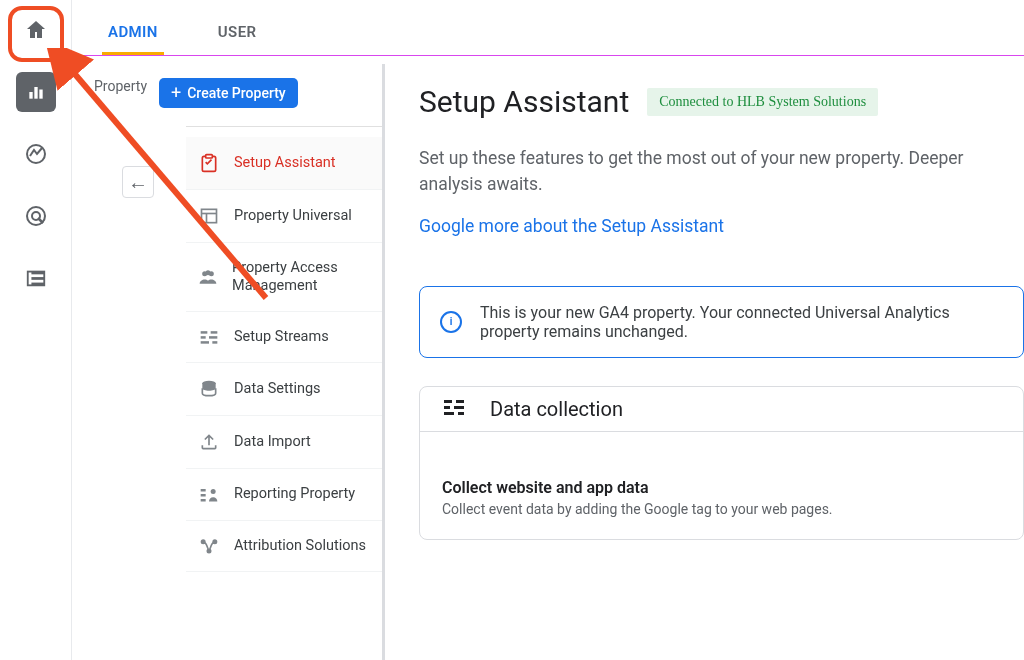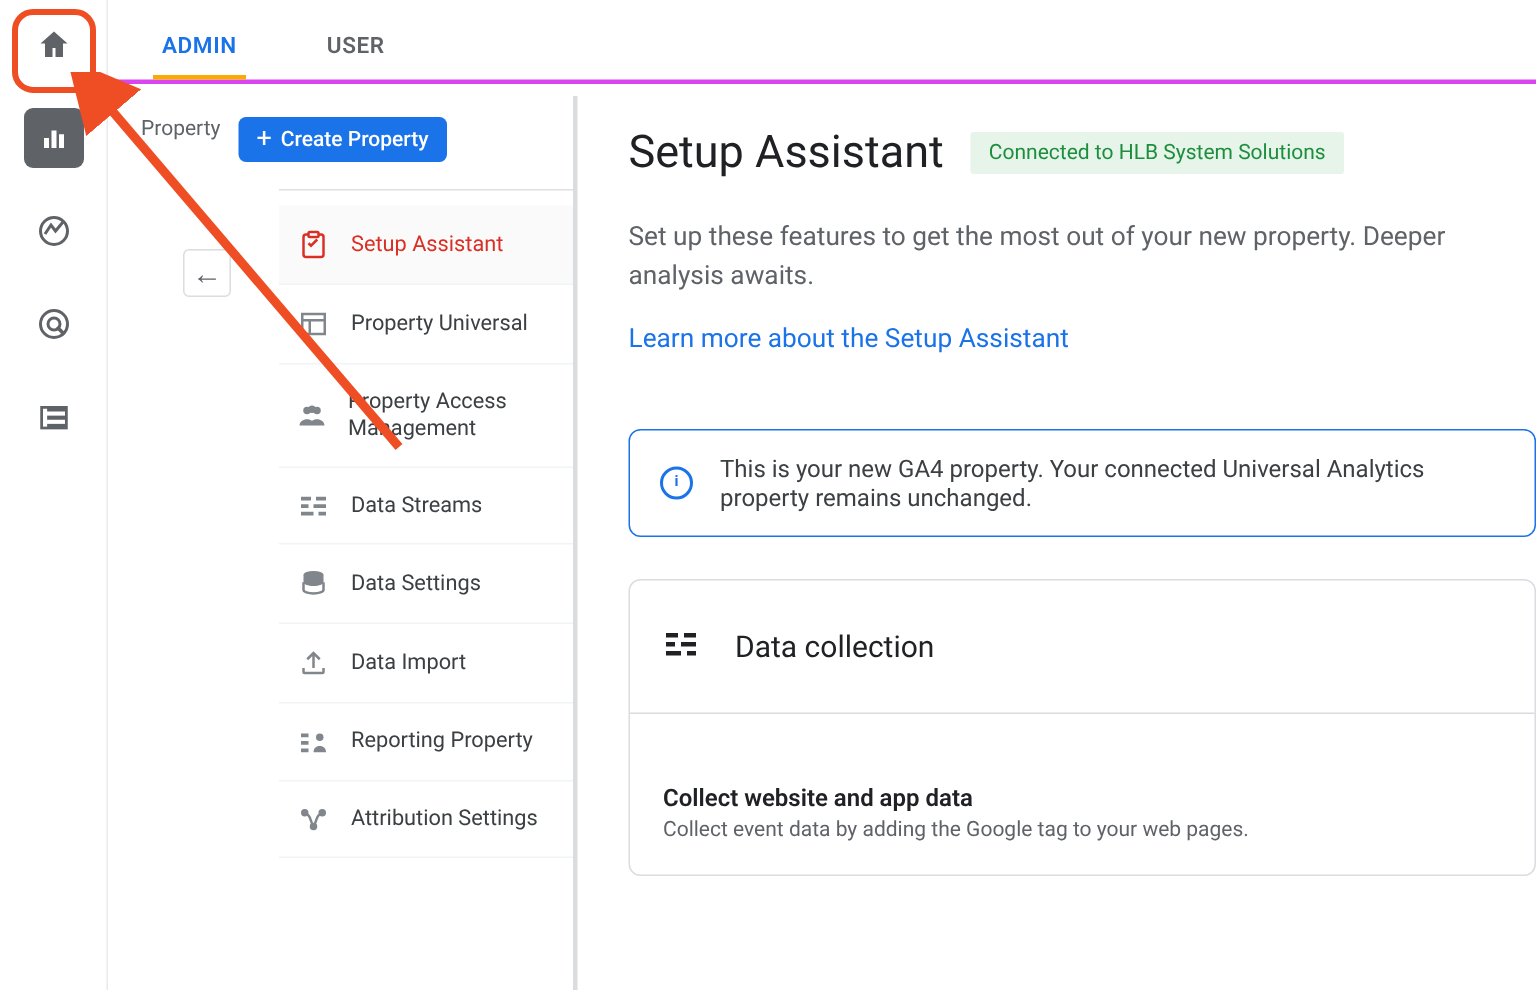--- a/index.html
+++ b/index.html
@@ -36,21 +36,21 @@
     width:56px; height:56px;
     border:4px solid #ef4d24;
     border-radius:14px;
     pointer-events:none;
   }
   .main { flex:1; display:flex; flex-direction:column; }
   .tabs {
     height:56px;
     display:flex; align-items:flex-end;
     padding-left:30px;
-    border-bottom:3px solid #d946ef;
+    border-bottom:1px solid #d946ef;
     background:#fff;
     gap:48px;
     text-align:right;
   }
   .tab {
     font-size:15px; font-weight:600; letter-spacing:0.4px;
     color:#5f6368;
     padding:0 6px 14px 6px;
     cursor:pointer;
   }
@@ -104,21 +104,21 @@
   .mid-divider {
     width:3px; background:#dadce0;
     margin-top:8px; margin-bottom:0;
     align-self:stretch;
   }
   .content { flex:1; padding:28px 0 0 34px; }
   .title-row { display:flex; align-items:center; gap:18px; margin-bottom:26px; }
   .page-title { font-size:30px; color:#202124; font-weight:400; }
   .badge {
     background:#e6f4ea; color:#1e8e3e;
-    font-size:14px; padding:6px 12px; border-radius:2px;
+    font-size:14px; padding:6px 12px; border-radius:2px;font-family:Liberation Serif, serif;
   }
   .intro { font-size:17.5px; color:#5f6368; line-height:1.5; margin-bottom:18px; }
   .learn-link { color:#1a73e8; font-size:17.5px; cursor:pointer; display:block; margin-bottom:50px; }
   .info-banner {
     border:1px solid #1a73e8; border-radius:8px;
     padding:16px 20px;
     display:flex; align-items:center; gap:18px;
     font-size:16px; color:#3c4043;
     margin-bottom:28px;
   }
@@ -127,21 +127,21 @@
     display:flex; align-items:center; justify-content:center;
     color:#1a73e8; font-size:10px; font-weight:700;
     flex-shrink:0;
   }
   .card {
     border:1px solid #dadce0; border-radius:8px;
     overflow:hidden;
   }
   .card-head {
     display:flex; align-items:center; gap:24px;
-    padding:32px 22px;
+    padding:10px 22px;
     border-bottom:1px solid #dadce0;
   }
   .card-head-title { font-size:20px; color:#202124; }
   .card-body { padding:16px 22px 22px 22px; }
   .card-body-title { font-size:16px; font-weight:600; color:#202124; margin-bottom:4px;margin-top:30px; }
   .card-body-sub { font-size:14px; color:#5f6368; }
   
   .arrow {
     position:absolute;
     left:46px; top:48px;
@@ -245,21 +245,21 @@
             <span class="nav-icon">
               <svg width="20" height="16" viewBox="0 0 24 18" fill="currentColor">
                   <rect x="2" y="2" width="8" height="3"></rect>
                   <rect x="14" y="2" width="8" height="3"></rect>
                   <rect x="2" y="8" width="6" height="3"></rect>
                   <rect x="12" y="8" width="10" height="3"></rect>
                   <rect x="2" y="14" width="10" height="3"></rect>
                   <rect x="16" y="14" width="6" height="3"></rect>
                 </svg>
             </span>
-            <span class="nav-text">Data Streams</span>
+            <span class="nav-text">Setup Streams</span>
           </div>
           <div class="nav-item">
             <span class="nav-icon">
               <svg width="20" height="20" viewBox="0 0 24 24" fill="currentColor">
                   <ellipse cx="12" cy="5" rx="8" ry="3"></ellipse>
                   <path d="M4 5v6c0 1.7 3.6 3 8 3s8-1.3 8-3V5"></path>
                   <path d="M4 11v6c0 1.7 3.6 3 8 3s8-1.3 8-3v-6" fill="none" stroke="currentColor" stroke-width="2"></path>
                 </svg>
             </span>
             <span class="nav-text">Data Settings</span>
@@ -287,34 +287,34 @@
           </div>
           <div class="nav-item">
             <span class="nav-icon">
               <svg width="20" height="18" viewBox="0 0 24 20" fill="none" stroke="currentColor" stroke-width="2">
                   <circle cx="5" cy="5" r="2" fill="currentColor"></circle>
                   <circle cx="19" cy="5" r="2" fill="currentColor"></circle>
                   <circle cx="12" cy="16" r="2" fill="currentColor"></circle>
                   <path d="M6 6c4 0 4 9 6 9M18 6c-4 0-4 9-6 9"></path>
                 </svg>
             </span>
-            <span class="nav-text">Attribution Settings</span>
+            <span class="nav-text">Attribution Solutions</span>
           </div>
         </div>
       </div>
 
       <div class="mid-divider"></div>
 
       <div class="content">
         <div class="title-row">
           <h1 class="page-title">Setup Assistant</h1>
           <span class="badge">Connected to HLB System Solutions</span>
         </div>
         <p class="intro">Set up these features to get the most out of your new property. Deeper analysis awaits.</p>
-        <a class="learn-link">Learn more about the Setup Assistant</a>
+        <a class="learn-link">Google more about the Setup Assistant</a>
 
         <div class="info-banner">
           <span class="info-circle">i</span>
           <span>This is your new GA4 property. Your connected Universal Analytics property remains unchanged.</span>
         </div>
 
         <div class="card">
           <div class="card-head">
             <span>
               <svg width="24" height="20" viewBox="0 0 24 18" fill="#202124">

